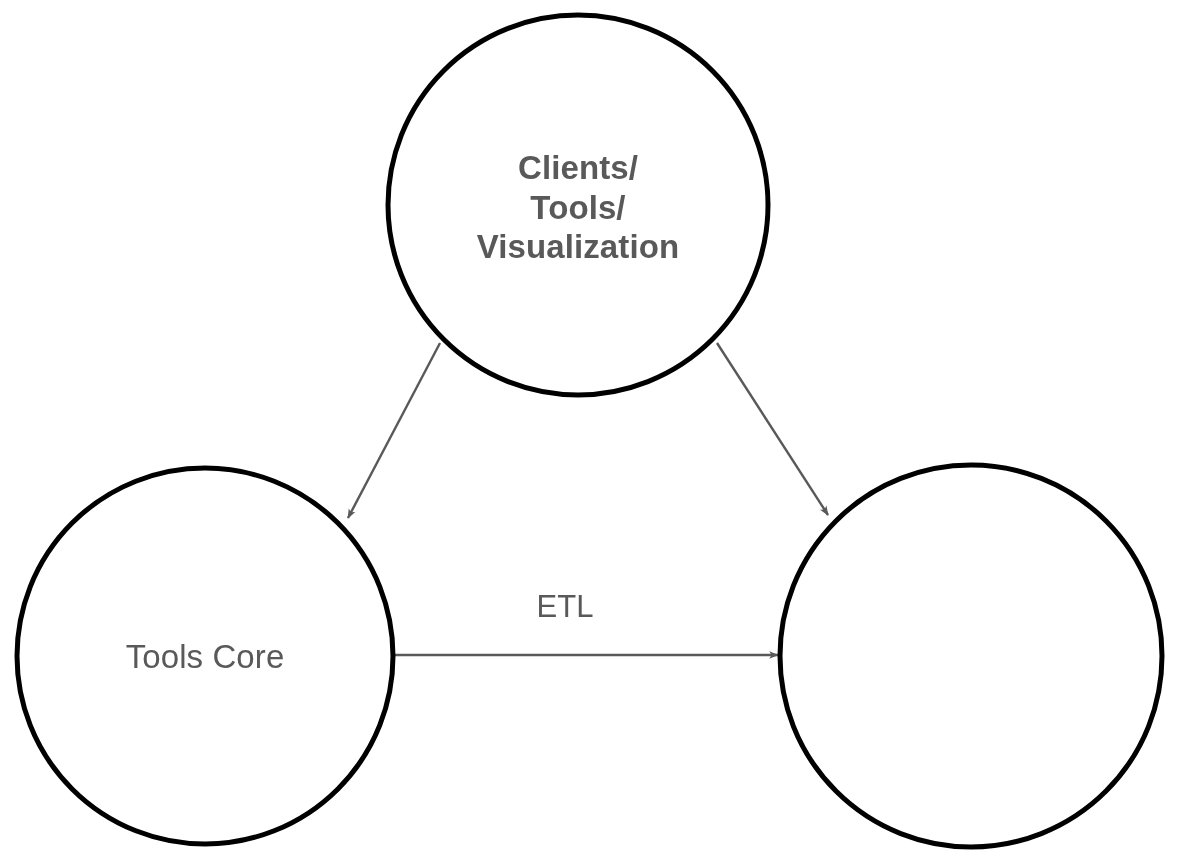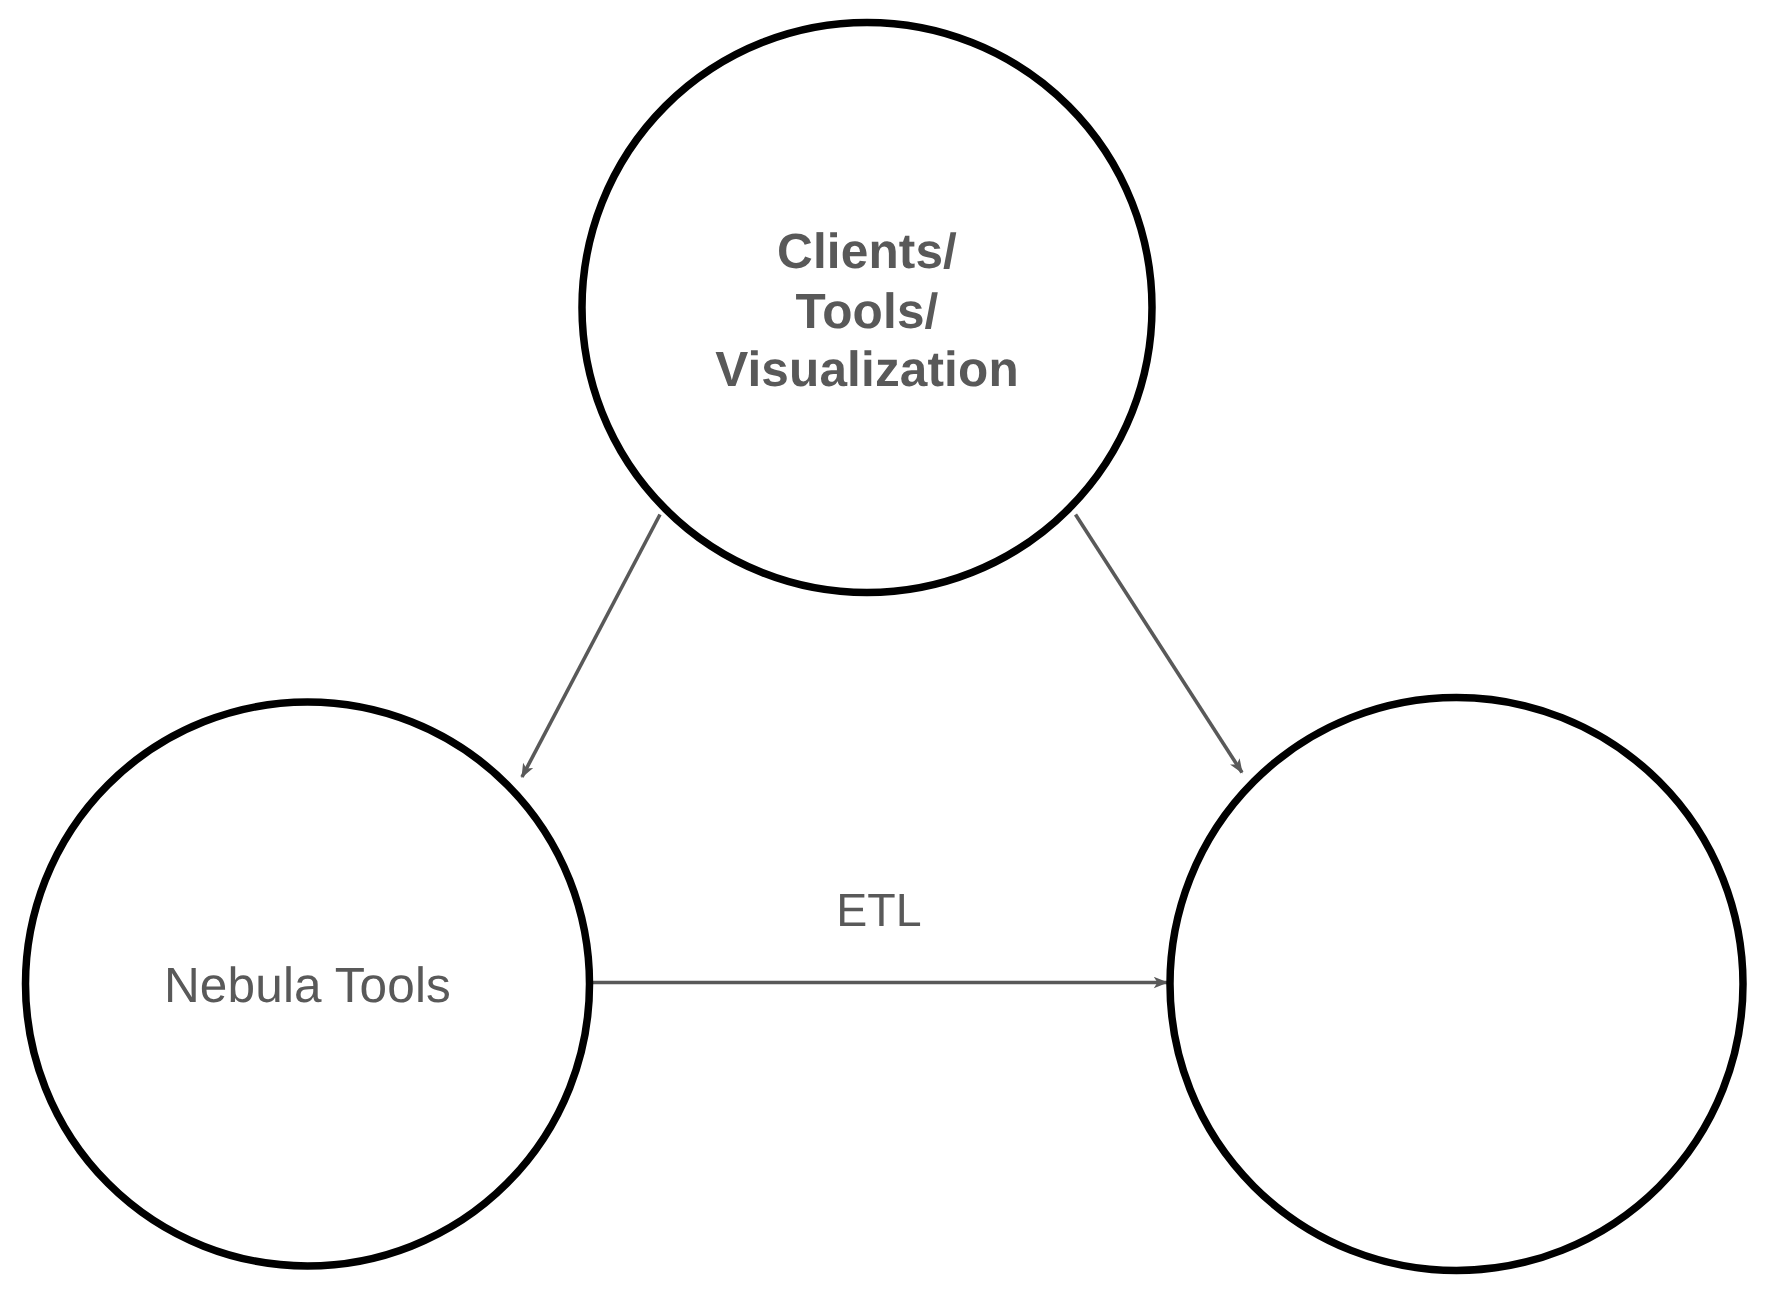--- a/index.html
+++ b/index.html
@@ -81,21 +81,21 @@
     text-align: center;
     color: #595959;
     font-size: 31px;
     font-weight: normal;
     transform: translate(-50%, -50%);
     pointer-events: none;
     user-select: none;
     white-space: nowrap;
   }
   #label-etl {
-    left: 586px;
+    left: 565px;
     top: 607px;
     text-align: right;
   }
 </style>
 </head>
 <body>
 
 <div id="canvas">
 
   <svg id="diagram-svg" viewBox="0 0 1189 868" xmlns="http://www.w3.org/2000/svg">
@@ -116,18 +116,18 @@
       <circle class="node-circle" cx="578" cy="205" r="190"></circle>
       <circle class="node-circle" cx="205" cy="656" r="188"></circle>
       <circle class="node-circle" cx="971" cy="656" r="191"></circle>
     </g>
   </svg>
 
   <div id="label-clients" class="node-label bold">Clients/
 Tools/
 Visualization</div>
 
-  <div id="label-core" class="node-label regular">Nebula Tools</div>
+  <div id="label-core" class="node-label regular">Tools Core</div>
 
 
   <div id="label-etl" class="edge-label">ETL</div>
 
 </div>
 
 </body></html>

